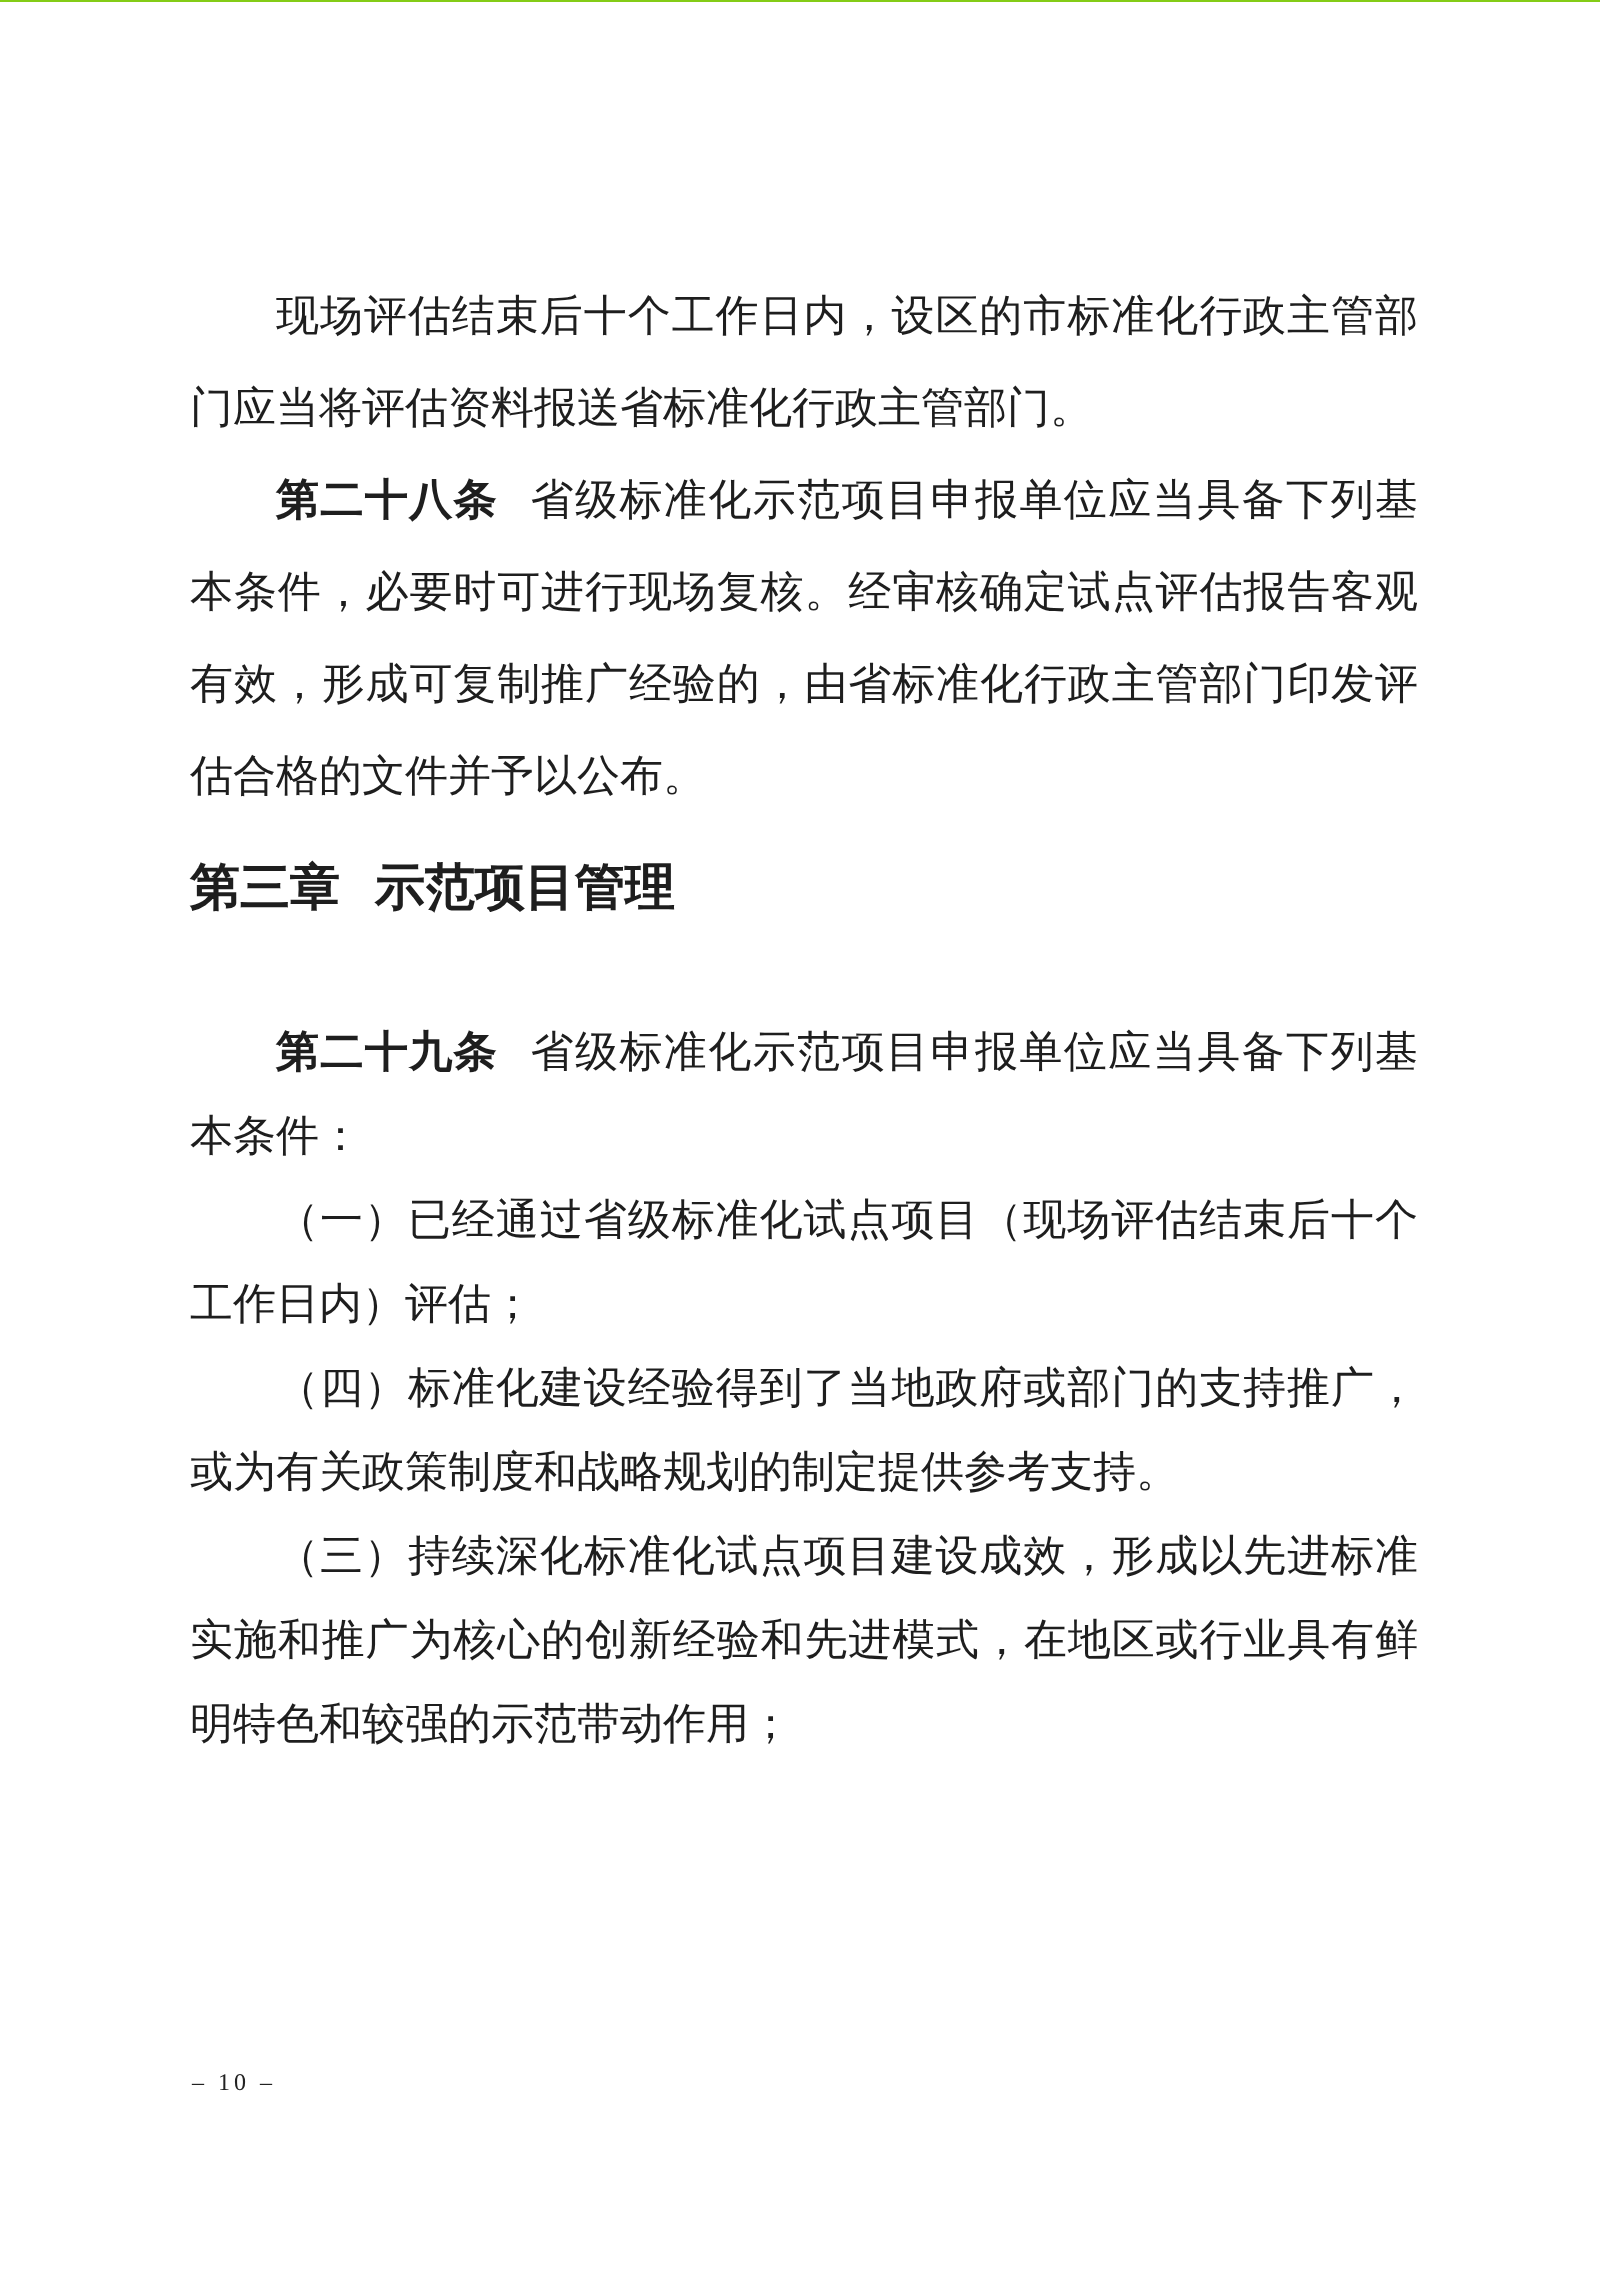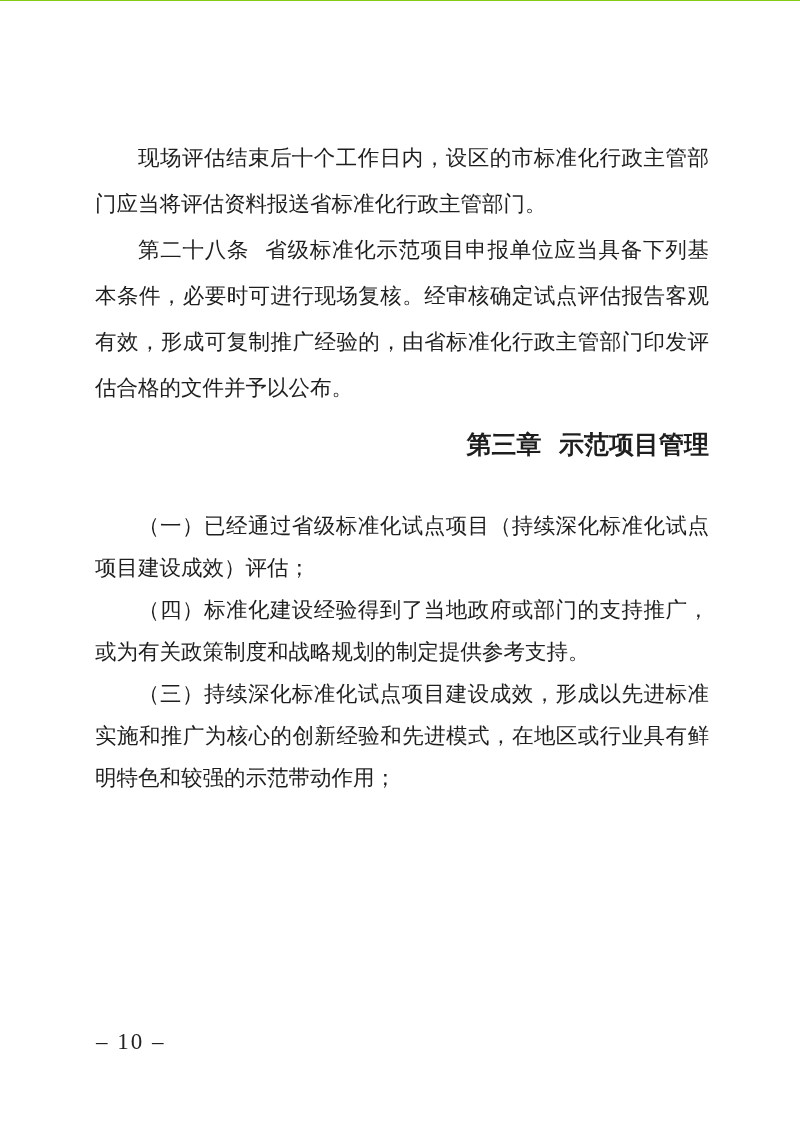--- a/index.html
+++ b/index.html
@@ -25,39 +25,39 @@
   }
   .para {
     margin: 0;
     font-size: 21.5px;
     text-align: justify;
     text-indent: 2em;
   }
   .sec-upper .para { line-height: 46px; }
   .sec-lower .para { line-height: 42px; }
   .article-label {
-    font-weight: normal;
+    font-weight: bold;
     font-family: "Liberation Sans", "DejaVu Sans", sans-serif;
     margin-right: 0.75em;
   }
   .chapter {
     margin: 8px 0 36px 0;
     font-size: 25px;
     line-height: 50px;
     font-weight: bold;
     font-family: "Liberation Sans", "DejaVu Sans", sans-serif;
-    text-align: right;
+    text-align: left;
     text-indent: 0;
   }
   .chapter-title { margin-left: 0.7em; }
   .page-number {
     position: absolute;
     left: 96px;
     top: 1030px;
-    font-size: 23px;
+    font-size: 12px;
     line-height: 21px;
     letter-spacing: 2px;
     color: #222222;
     font-family: "Liberation Serif", "DejaVu Serif", serif;
   }
 </style>
 </head>
 <body>
 
 <div class="page">
@@ -69,22 +69,25 @@
       <p class="para">
         <span class="article-label">第二十八条</span><span>省级标准化示范项目申报单位应当具备下列基本条件，必要时可进行现场复核。经审核确定试点评估报告客观有效，形成可复制推广经验的，由省标准化行政主管部门印发评估合格的文件并予以公布。</span>
       </p>
 
       <div class="chapter">
         <span>第三章</span><span class="chapter-title">示范项目管理</span>
       </div>
     </div>
 
     <div class="sec-lower">
+      <p class="para">
+        <span class="article-label">第二十九条</span><span>省级标准化示范项目申报单位应当具备下列基本条件：</span>
+      </p>
 
-      <p class="para">（一）已经通过省级标准化试点项目（持续深化标准化试点项目建设成效）评估；</p>
+      <p class="para">（一）已经通过省级标准化试点项目（现场评估结束后十个工作日内）评估；</p>
 
 
       <p class="para">（四）标准化建设经验得到了当地政府或部门的支持推广，或为有关政策制度和战略规划的制定提供参考支持。</p>
 
       <p class="para">（三）持续深化标准化试点项目建设成效，形成以先进标准实施和推广为核心的创新经验和先进模式，在地区或行业具有鲜明特色和较强的示范带动作用；</p>
     </div>
 
   </div>
 
   <div class="page-number">– 10 –</div>

